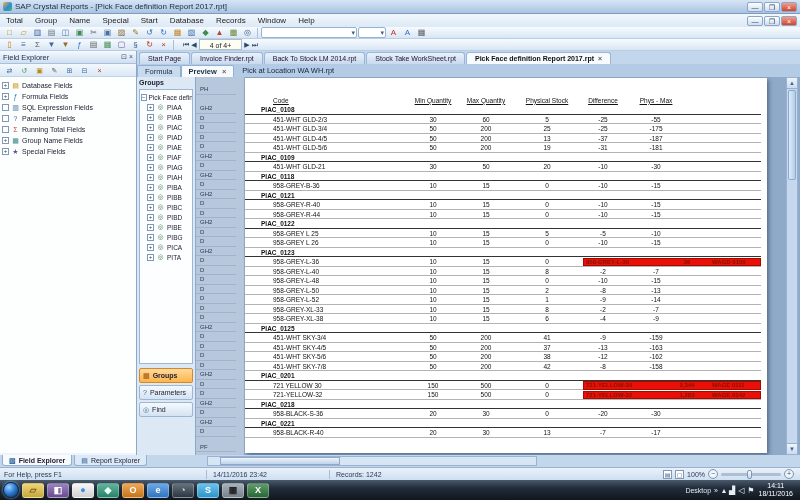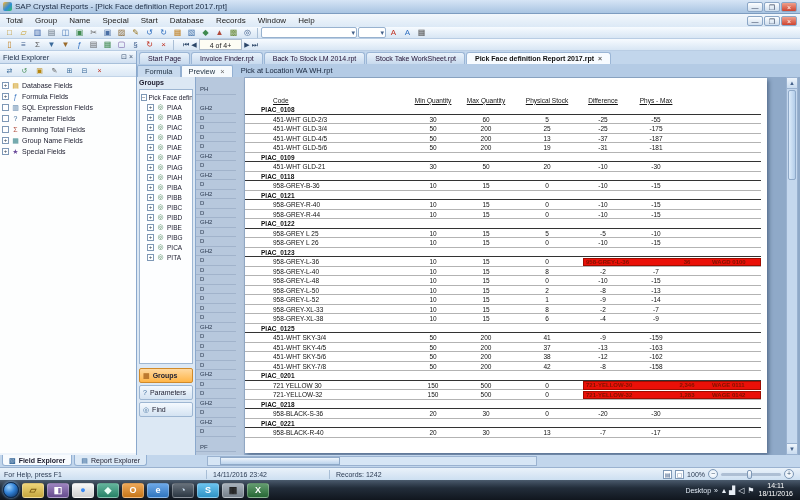--- a/index.html
+++ b/index.html
@@ -54,21 +54,21 @@
     background:linear-gradient(#f2f8fd,#dbe8f5); border-bottom:1px solid #c2d4e8; }
   #fe-tree { background:#fdfefe; height:376px; padding:3px 2px; font-size:7px; color:#223; }
   .tree-row { display:flex; align-items:center; height:11px; gap:2px; white-space:nowrap; }
   .expander { width:7px; height:7px; border:1px solid #7e98b6; background:#fff; font-size:6px; line-height:5px; text-align:center; color:#345; }
   .tree-ico { font-size:7px; width:9px; text-align:center; }
 
   
   #viewtabs { position:absolute; left:137px; top:64px; width:663px; height:13px;
     background:#b4cbe5; display:flex; align-items:flex-end; font-size:7.5px; }
   .vtab { height:12px; line-height:12px; padding:0 7px; background:#c8daee; border:1px solid #93b0d2; border-bottom:none; color:#234; border-radius:2px 2px 0 0; }
-  .vtab.active { background:#f6fafd; font-weight:normal; }
+  .vtab.active { background:#f6fafd; font-weight:bold; }
   #report-title-label { margin-left:8px; height:13px; line-height:13px; color:#15233a; }
 
   
   #grp-panel { position:absolute; left:137px; top:77px; width:59px; height:378px;
     background:#dce8f4; border-right:1px solid #8aa8cc; padding:2px; }
   #grp-header { font-size:7px; font-weight:bold; color:#223; height:10px; }
   #grp-tree { background:#fdfeff; border:1px solid #9db6d2; height:275px; overflow:hidden; padding:2px 1px; font-size:6.5px; color:#223; }
   #grp-tree .tree-row { height:10px; }
   #grp-buttons { margin-top:4px; display:flex; flex-direction:column; gap:2px; }
   .side-btn { height:15px; display:flex; align-items:center; gap:3px; font-size:7px; color:#223;

